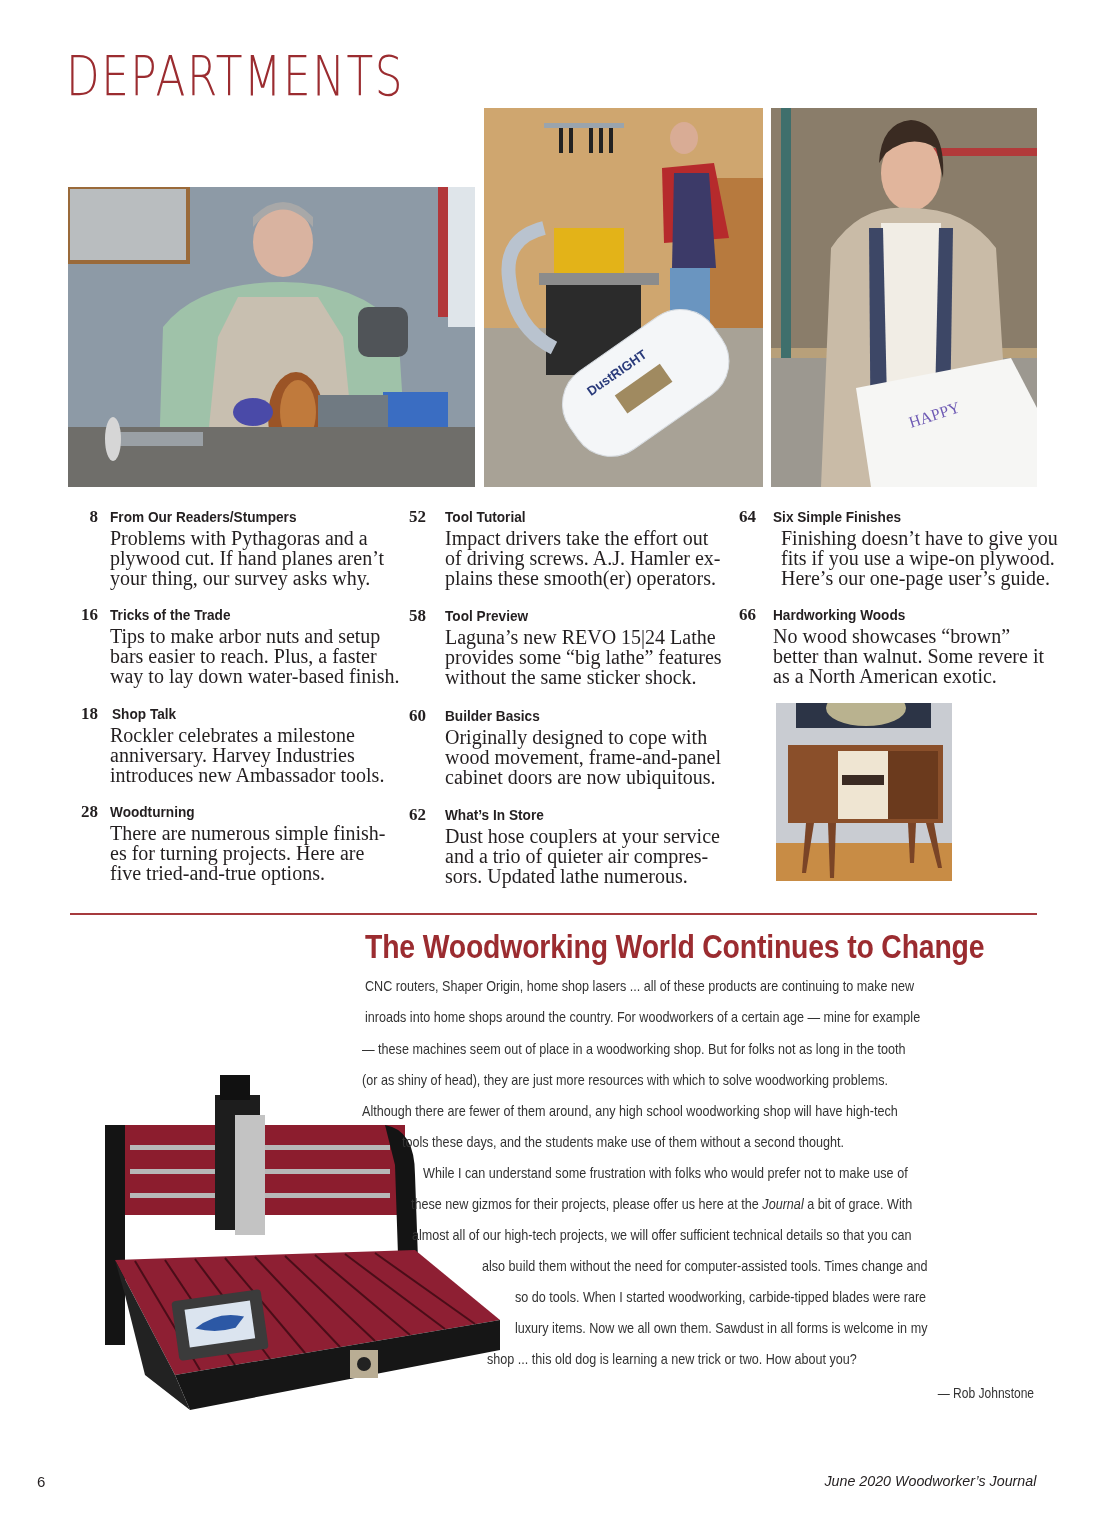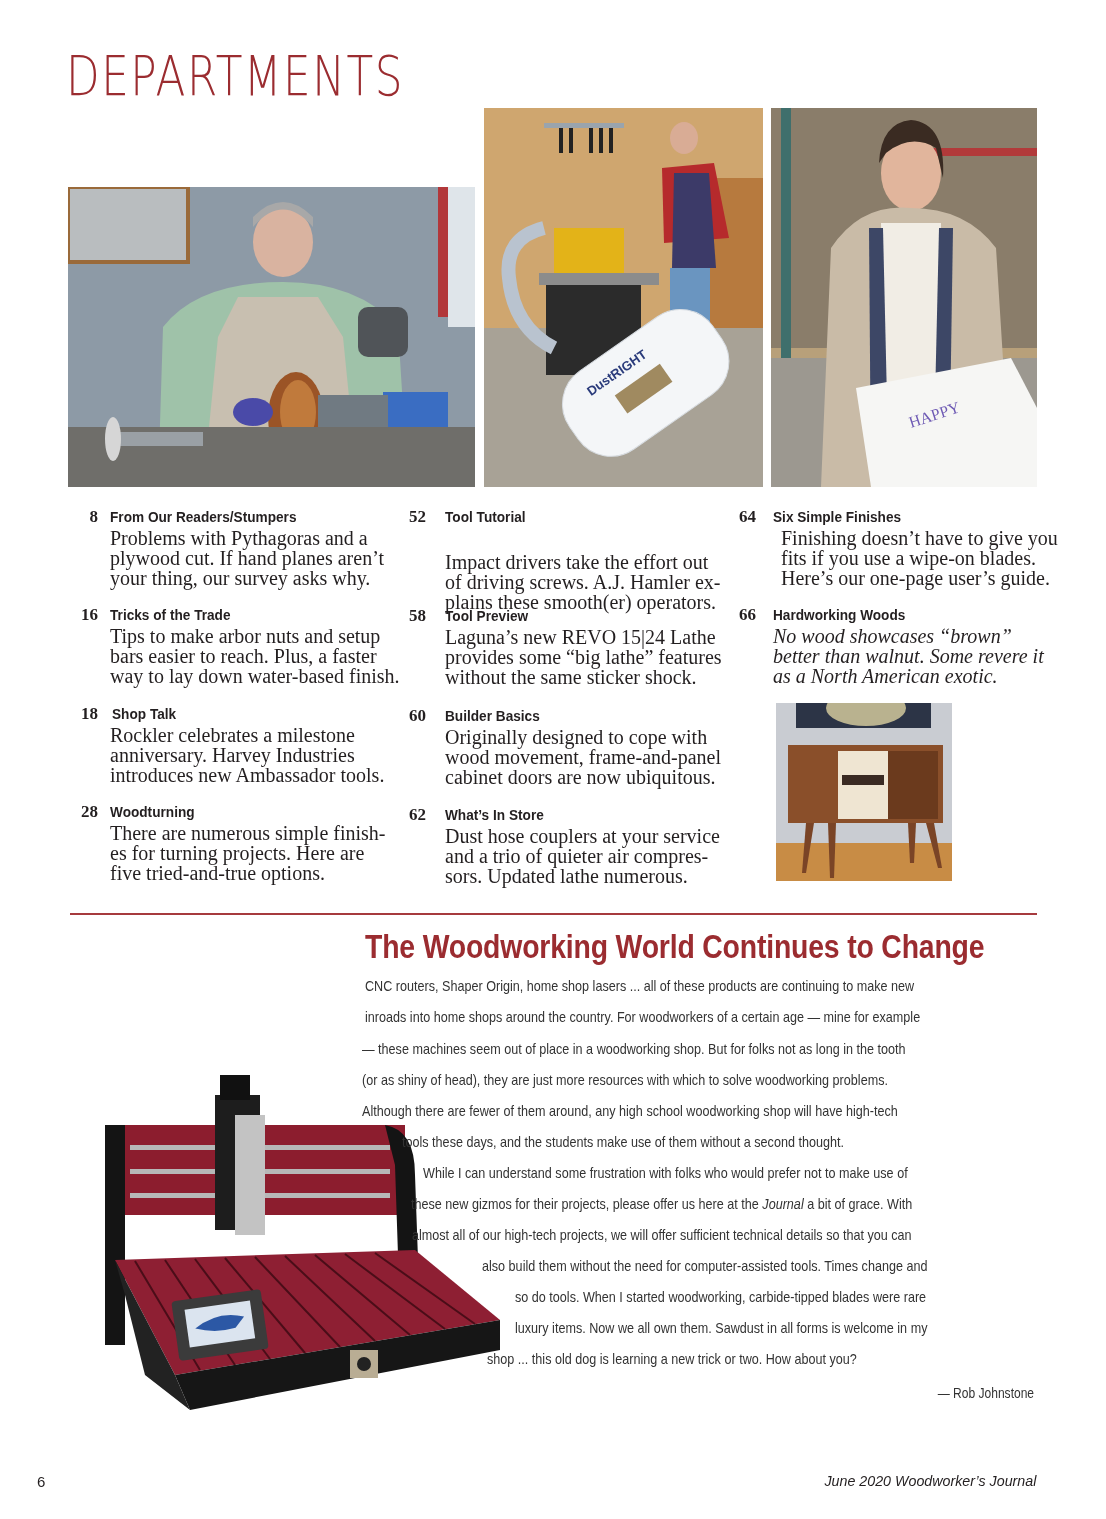--- a/index.html
+++ b/index.html
@@ -144,21 +144,21 @@
         <span>es for turning projects. Here are</span>
         <span>five tried-and-true options.</span>
     </div>
   </div>
 </div>
 
 <div class="abs toc-col" style="left:390px; top:507px;">
   <div class="toc-entry" style="top:0;">
     <div class="toc-num">52</div>
     <div class="toc-title" style="left:55px;">Tool Tutorial</div>
-    <div class="toc-desc" style="left:55px;margin-top:24px;">
+    <div class="toc-desc" style="left:55px;">
       <span>Impact drivers take the effort out</span>
         <span>of driving screws. A.J. Hamler ex-</span>
         <span>plains these smooth(er) operators.</span>
     </div>
   </div>
   <div class="toc-entry" style="top:99px;">
     <div class="toc-num">58</div>
     <div class="toc-title" style="left:55px;">Tool Preview</div>
     <div class="toc-desc" style="left:55px;">
       <span>Laguna’s new REVO 15|24 Lathe</span>
@@ -185,28 +185,28 @@
     </div>
   </div>
 </div>
 
 <div class="abs toc-col" style="left:720px; top:507px;">
   <div class="toc-entry" style="top:0;">
     <div class="toc-num">64</div>
     <div class="toc-title" style="left:53px;">Six Simple Finishes</div>
     <div class="toc-desc" style="left:61px;">
       <span>Finishing doesn’t have to give you</span>
-        <span>fits if you use a wipe-on blades.</span>
+        <span>fits if you use a wipe-on plywood.</span>
         <span>Here’s our one-page user’s guide.</span>
     </div>
   </div>
   <div class="toc-entry" style="top:98px;">
     <div class="toc-num">66</div>
     <div class="toc-title" style="left:53px;">Hardworking Woods</div>
-    <div class="toc-desc" style="left:53px;font-style:italic;">
+    <div class="toc-desc" style="left:53px;">
       <span>No wood showcases “brown”</span>
         <span>better than walnut. Some revere it</span>
         <span>as a North American exotic.</span>
     </div>
   </div>
 </div>
 
 <div class="abs photo" style="left:776px; top:703px; width:176px; height:178px;">
   <svg viewBox="0 0 176 178" preserveAspectRatio="none">
     <rect width="176" height="178" fill="#c9ccd2"></rect>

